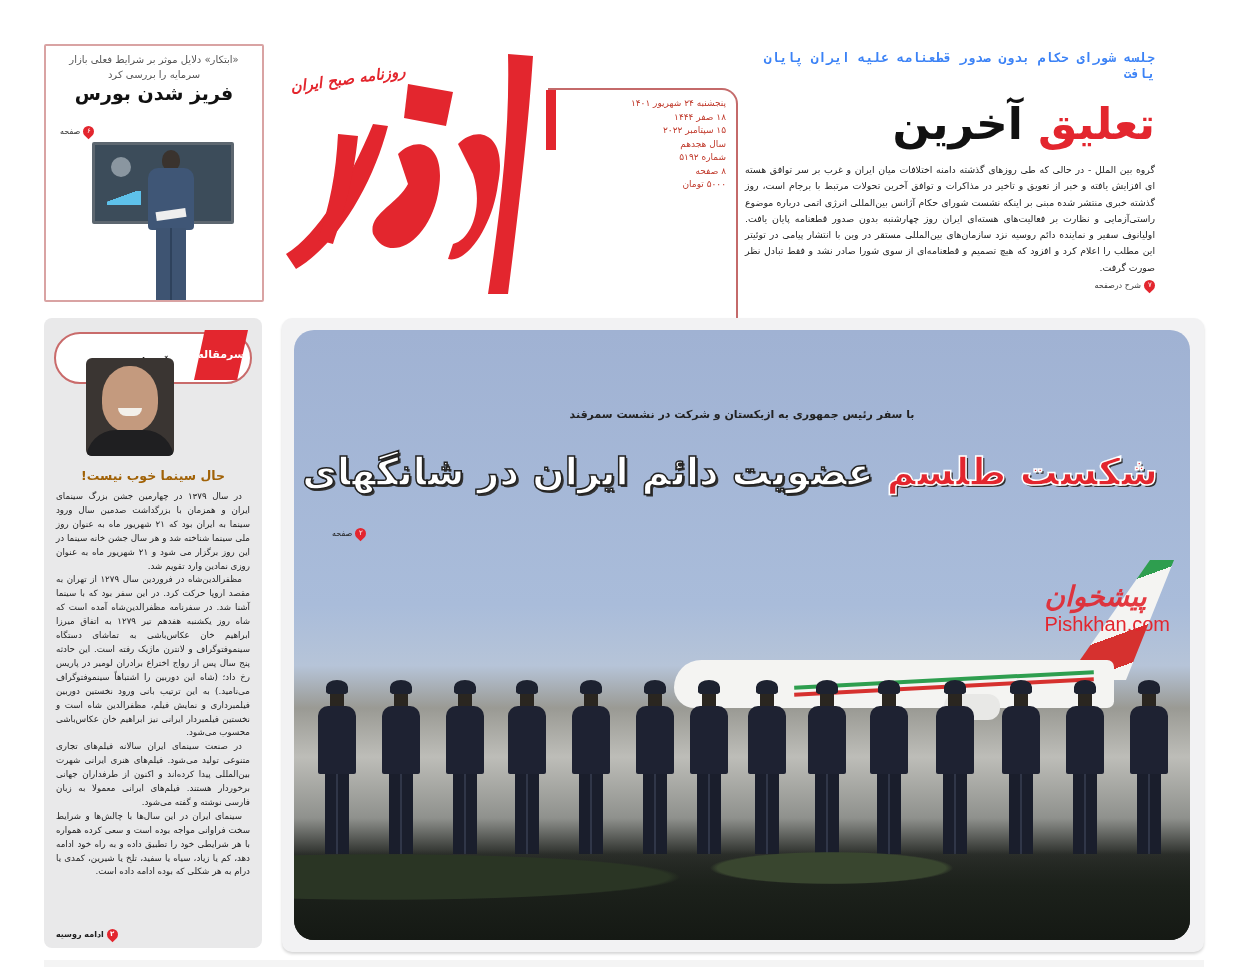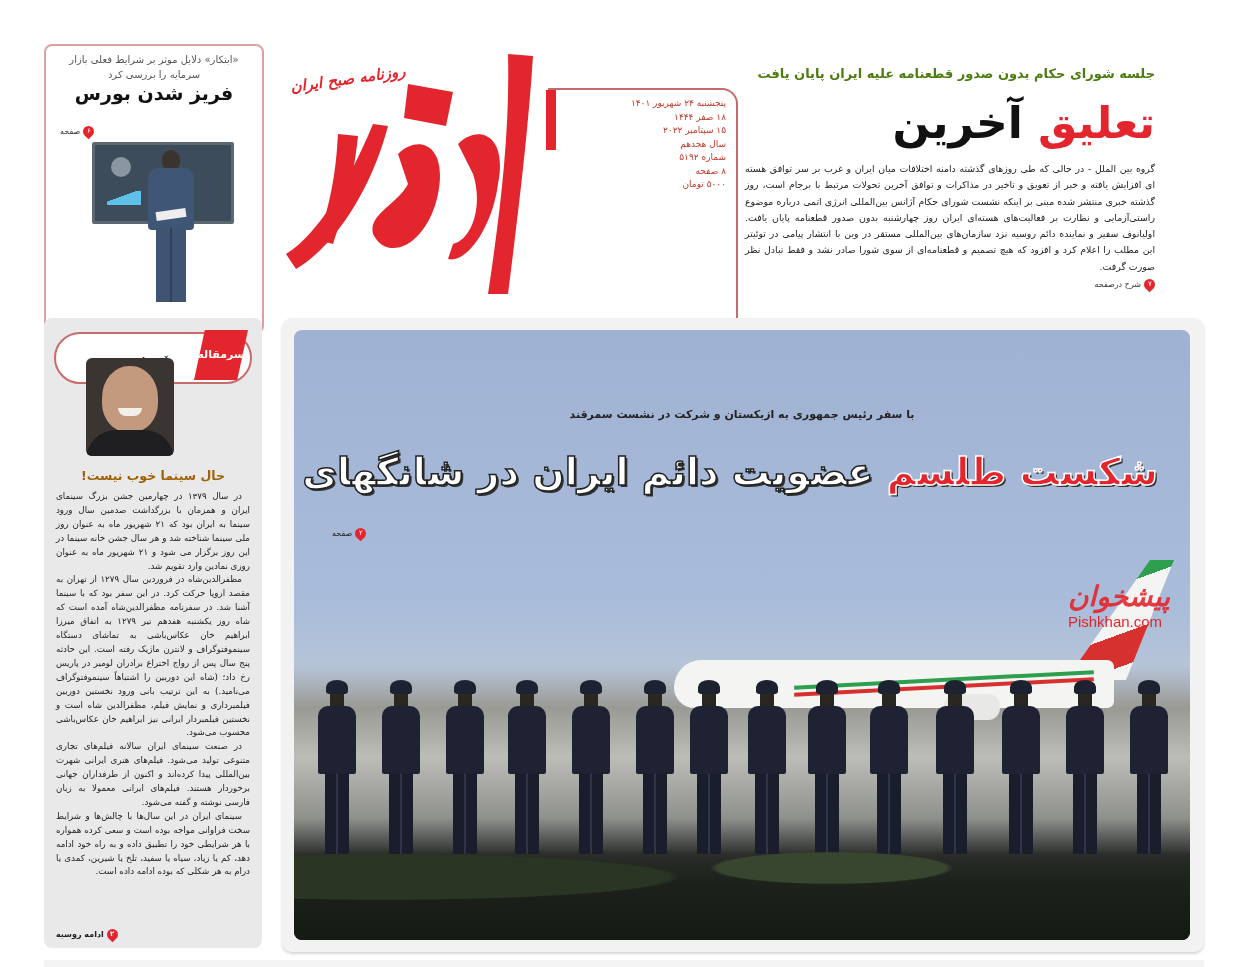--- a/index.html
+++ b/index.html
@@ -3,22 +3,22 @@
 <meta charset="utf-8">
 <style>
   * { box-sizing: border-box; margin: 0; padding: 0; }
   html, body { width: 1250px; height: 967px; background: #ffffff; overflow: hidden; }
   body { font-family: "DejaVu Sans", sans-serif; color: #1a1a1a; position: relative; direction: rtl; }
 
   .abs { position: absolute; }
 
   
   #teaser {
-    left: 44px; top: 44px; width: 220px; height: 290px;
-    border: 2px solid #d9a3a3; border-radius: 8px; background: #fff;
+    left: 44px; top: 44px; width: 220px; height: 258px;
+    border: 2px solid #d9a3a3; border-radius: 2px; background: #fff;
     text-align: center; overflow: hidden;
   }
   #teaser .kicker { font-size: 10px; color: #555; line-height: 15px; margin: 6px 8px 0; }
   #teaser .title { font-size: 19px; font-weight: bold; color: #111; }
   #teaser .pageref { position: absolute; left: 14px; top: 80px; font-size: 8px; color: #333; display: flex; align-items: center; gap: 3px; direction: rtl; }
   .pin { display: inline-block; width: 11px; height: 11px; background: #e3262e; border-radius: 50% 50% 50% 0; transform: rotate(-45deg); color:#fff; font-size:7px; text-align:center; line-height:11px; }
   .pin span { display:inline-block; transform: rotate(45deg); }
 
   #teaser .photo { position: absolute; left: 40px; top: 96px; width: 150px; height: 160px; }
   .board { position: absolute; left: 6px; top: 0; width: 142px; height: 82px; background: #3c4c5a; border: 3px solid #5d6770; border-radius: 2px; }
@@ -38,21 +38,21 @@
   #datebox {
     left: 548px; top: 88px; width: 190px; height: 274px;
     border: 2px solid #c46a6a; border-radius: 16px; border-left: none; border-top-left-radius: 0; border-bottom-left-radius: 0;
     padding: 7px 10px 0 0; text-align: right;
   }
   #datebox .redbar { position: absolute; left: -2px; top: 0; width: 10px; height: 60px; background: #e3262e; }
   #datebox .line { font-size: 9px; color: #c0392b; line-height: 13.5px; }
 
   
   #lead { left: 745px; top: 44px; width: 410px; height: 262px; text-align: right; }
-  #lead .kicker { font-size: 13px; font-weight: bold; color: #4d7c0f; margin-top: 22px; }
+  #lead .kicker { font-size: 13px; font-weight: bold; color: #3b82f6; margin-top: 6px; font-family: Liberation Mono, monospace; }
   #lead .headline { font-size: 44px; font-weight: 900; margin-top: 14px; line-height: 56px; letter-spacing: -1px; }
   #lead .headline .red { color: #e3262e; }
   #lead .headline .black { color: #111; }
   #lead .body { font-size: 9.4px; line-height: 16.3px; color: #222; margin-top: 10px; text-align: justify; text-align-last: right; }
   #lead .pageref { font-size: 8px; color: #333; margin-top: 4px; display: flex; justify-content: flex-end; align-items: center; gap: 3px; flex-direction: row-reverse; }
 
   
   #editorial { left: 44px; top: 318px; width: 218px; height: 630px; background: #e9e9ea; border-radius: 8px; }
   #editorial .pill { position: absolute; left: 10px; top: 14px; width: 198px; height: 52px; border: 2px solid #c96b6b; border-radius: 26px; background: #fff; }
   #editorial .tag { position: absolute; right: 14px; top: 12px; width: 54px; height: 50px; background: #e3262e; clip-path: polygon(20% 0,100% 0,80% 100%,0 100%); color: #fff; font-size: 11px; font-weight: bold; text-align: center; line-height: 50px; }
@@ -61,21 +61,21 @@
   #editorial .portrait .face { position: absolute; left: 16px; top: 8px; width: 56px; height: 66px; border-radius: 48% 48% 44% 44%; background: #c49a7e; }
   #editorial .portrait .shirt { position: absolute; left: 0; top: 72px; width: 88px; height: 30px; background: #1f1f21; border-radius: 30px 30px 0 0; }
   #editorial .portrait .smile { position: absolute; left: 32px; top: 50px; width: 24px; height: 8px; border-radius: 0 0 12px 12px; background: #f3f0ea; }
   #editorial .title { position: absolute; left: 6px; right: 6px; top: 150px; text-align: center; font-size: 12.5px; font-weight: bold; color: #a16207; }
   #editorial .body { position: absolute; left: 12px; right: 12px; top: 172px; font-size: 8.7px; line-height: 13.9px; color: #222; text-align: justify; text-align-last: right; }
   #editorial .body p { text-indent: 8px; }
   #editorial .pageref { position: absolute; left: 12px; bottom: 8px; font-size: 8px; color: #222; font-weight: bold; display: flex; align-items: center; gap: 3px; flex-direction: row-reverse; }
 
   
   #mainframe { left: 282px; top: 318px; width: 922px; height: 634px; background: #f2f2f3; border-radius: 10px; box-shadow: 0 2px 3px #d6d6d6; }
-  #photo { position: absolute; left: 12px; top: 12px; width: 896px; height: 610px; border-radius: 8px; overflow: hidden;
+  #photo { position: absolute; left: 12px; top: 12px; width: 896px; height: 610px; border-radius: 20px; overflow: hidden;
     background: linear-gradient(180deg, #a0b2d3 0%, #a9bcda 45%, #b6c4d8 55%, #9a9a94 62%, #bdbdb8 70%, #8f918d 80%, #2c2f2b 86%, #1e221d 100%); }
   #photo .overkicker { position: absolute; top: 78px; left: 0; right: 0; text-align: center; font-size: 11px; font-weight: bold; color: #222; }
   #photo .mainhead { position: absolute; top: 112px; left: 0; right: 32px; text-align: right; font-size: 38px; font-weight: 900; letter-spacing: -1px; line-height: 60px; }
   #photo .mainhead .red { color: #e3262e; -webkit-text-stroke: 1.5px #fff; text-shadow: 2px 2px 0 #333; }
   #photo .mainhead .white { color: #fff; -webkit-text-stroke: 1.5px #222; text-shadow: 2px 2px 0 #333; }
   #photo .pageref { position: absolute; top: 198px; left: 38px; font-size: 8px; color: #222; display: flex; align-items: center; gap: 3px; flex-direction: row-reverse; }
 
   
   .plane { position: absolute; left: 380px; top: 300px; width: 500px; height: 90px; }
   .plane .fuselage { position: absolute; left: 0; top: 30px; width: 440px; height: 48px; background: #f4f4f2; border-radius: 40px 10px 10px 30px; }
@@ -89,21 +89,21 @@
   .guard { position: absolute; top: 0; width: 42px; height: 180px; }
   .guard .hat { position: absolute; left: 10px; top: 0; width: 22px; height: 14px; background: #1d2230; border-radius: 50% 50% 20% 20%; }
   .guard .neck { position: absolute; left: 14px; top: 14px; width: 14px; height: 14px; background: #2a2620; }
   .guard .coat { position: absolute; left: 2px; top: 26px; width: 38px; height: 68px; background: #1e2232; border-radius: 10px 10px 2px 2px; }
   .guard .legs { position: absolute; left: 9px; top: 94px; width: 24px; height: 80px; background: linear-gradient(90deg, #1a1e2c 45%, #303648 46%, #303648 54%, #1a1e2c 55%); }
 
   .bushes { position: absolute; left: 0; bottom: 0; width: 896px; height: 90px; background: radial-gradient(ellipse at 10% 30%, #2a3524 0 25%, transparent 26%), radial-gradient(ellipse at 60% 20%, #39462f 0 15%, transparent 16%), linear-gradient(180deg, transparent 0, #1c211b 40%, #151914 100%); }
 
   .watermark { position: absolute; right: 20px; top: 250px; text-align: left; color: #e3262e; }
   .watermark .fa { font-size: 28px; font-family: "DejaVu Serif", serif; font-style: italic; font-weight: bold; opacity: 0.9; }
-  .watermark .en { font-size: 15px; font-family: "Liberation Sans", sans-serif; direction: ltr; color: #e3262e; }
+  .watermark .en { font-size: 20px; font-family: "Liberation Sans", sans-serif; direction: ltr; color: #e3262e; }
 
   .bottom-strip { left: 44px; top: 960px; width: 1160px; height: 7px; background: #f4f4f4; }
 </style>
 </head>
 <body>
 
 <div id="teaser" class="abs">
   <div class="kicker">«ابتکار» دلایل موثر بر شرایط فعلی بازار سرمایه را بررسی کرد</div>
   <div class="title">فریز شدن بورس</div>
   <div class="pageref">

